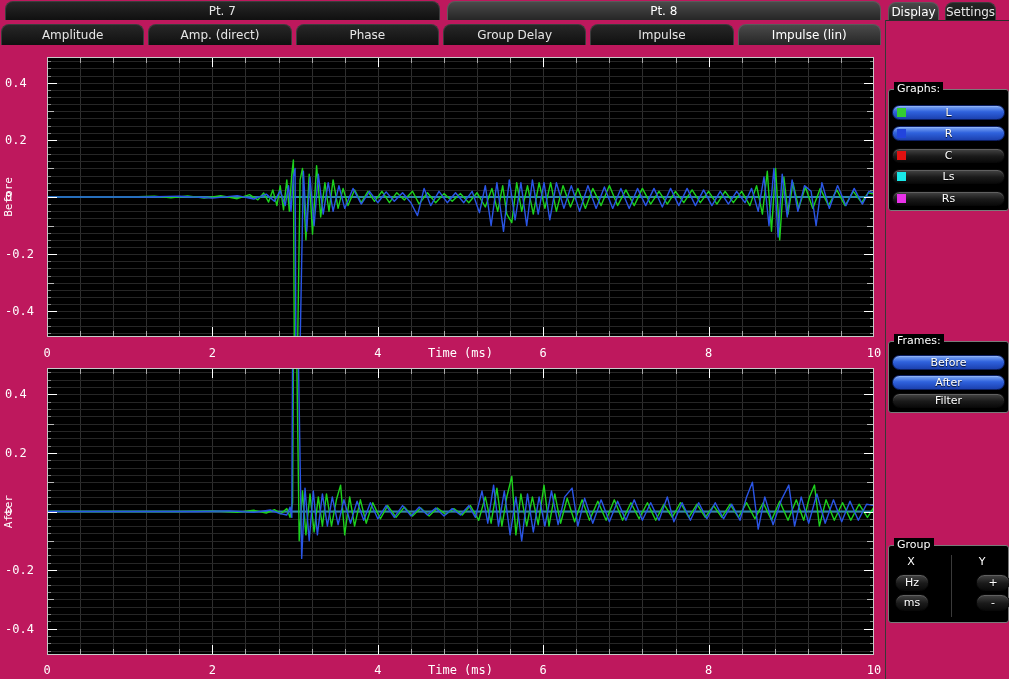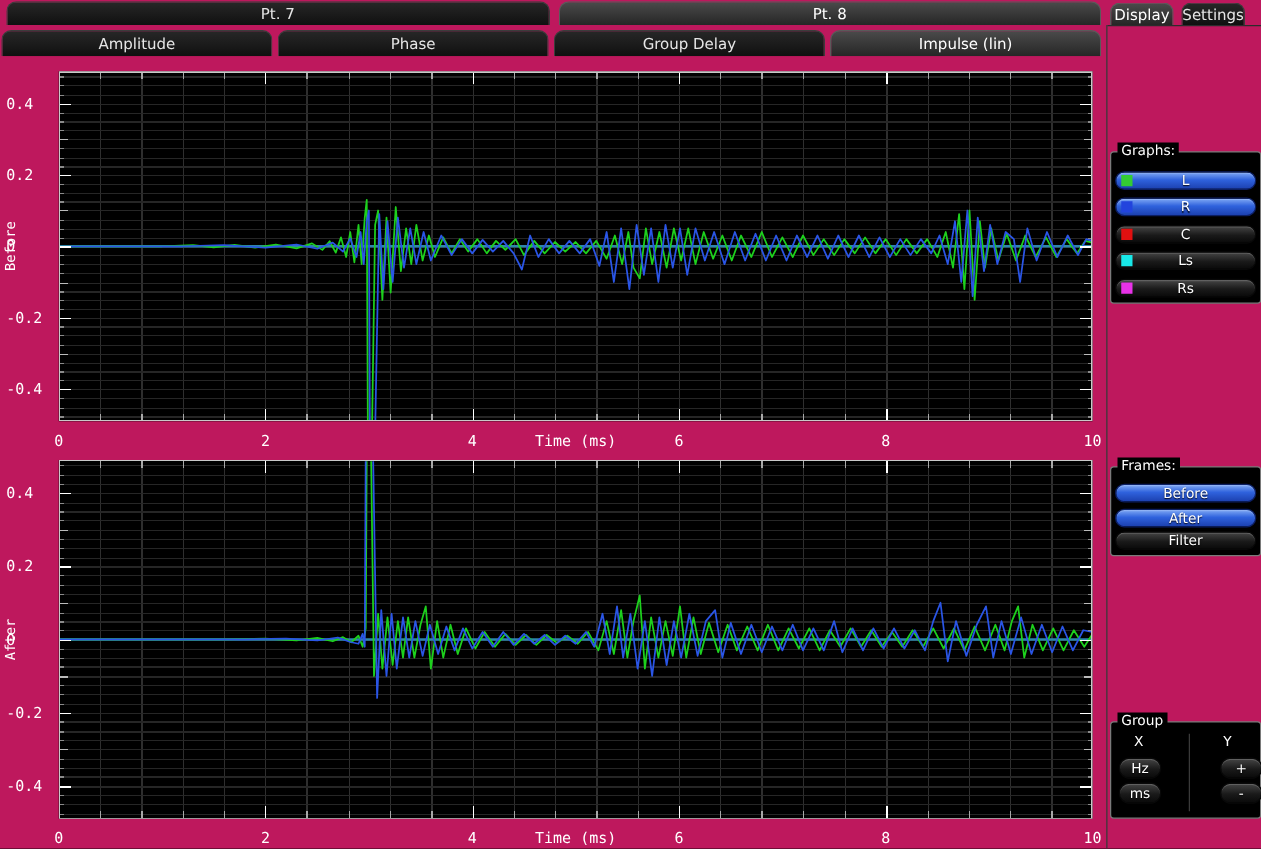--- a/index.html
+++ b/index.html
@@ -19,21 +19,20 @@
     color:#e6e6e6; font-size:12px; white-space:nowrap; overflow:hidden;
   }
   .tab.sel {
     background:linear-gradient(#4a4a4a,#262626);
     border-color:#5a5a5a; color:#fff;
   }
   
   .fieldset {
     position:absolute; border:1px solid #7a7a7a; border-radius:3px;
     background:#000;
-    margin-top:32px;
   }
   .legend {
     position:absolute; top:-8px; left:5px; background:#000; padding:0 3px;
     color:#fff; font-size:11px; line-height:14px;
   }
   
   .pill {
     position:absolute; height:13px; border-radius:8px;
     background:linear-gradient(#454545,#1a1a1a 55%,#0a0a0a);
     border:1px solid #080808;
@@ -80,22 +79,24 @@
       <div class="tab sel">Pt. 8</div>
     </div>
 
   <div class="tabrow" id="panel-tabs" style="left:888px; top:2px; width:108px; height:18px; gap:6px;">
       <div class="tab sel">Display</div>
       <div class="tab">Settings</div>
     </div>
 
   <div class="tabrow" id="view-tabs" style="left:1px; top:24px; width:880px; height:21px; gap:4px;">
       <div class="tab">Amplitude</div>
+      <div class="tab">Amp. (direct)</div>
       <div class="tab">Phase</div>
       <div class="tab">Group Delay</div>
+      <div class="tab">Impulse</div>
       <div class="tab sel">Impulse (lin)</div>
     </div>
 
   <div class="divider" style="left:885px; top:20px; width:1px; height:659px;"></div>
   <div class="divider" style="left:886px; top:20px; width:123px; height:1px; background:#2c2c2c;"></div>
 
   <div class="fieldset" style="left:888px; top:89px; width:119px; height:120px;">
     <span class="legend">Graphs:</span>
     <div id="graph-buttons">
         <div class="pill active" style="left: 3px; right: 3px; top: 15px;">

